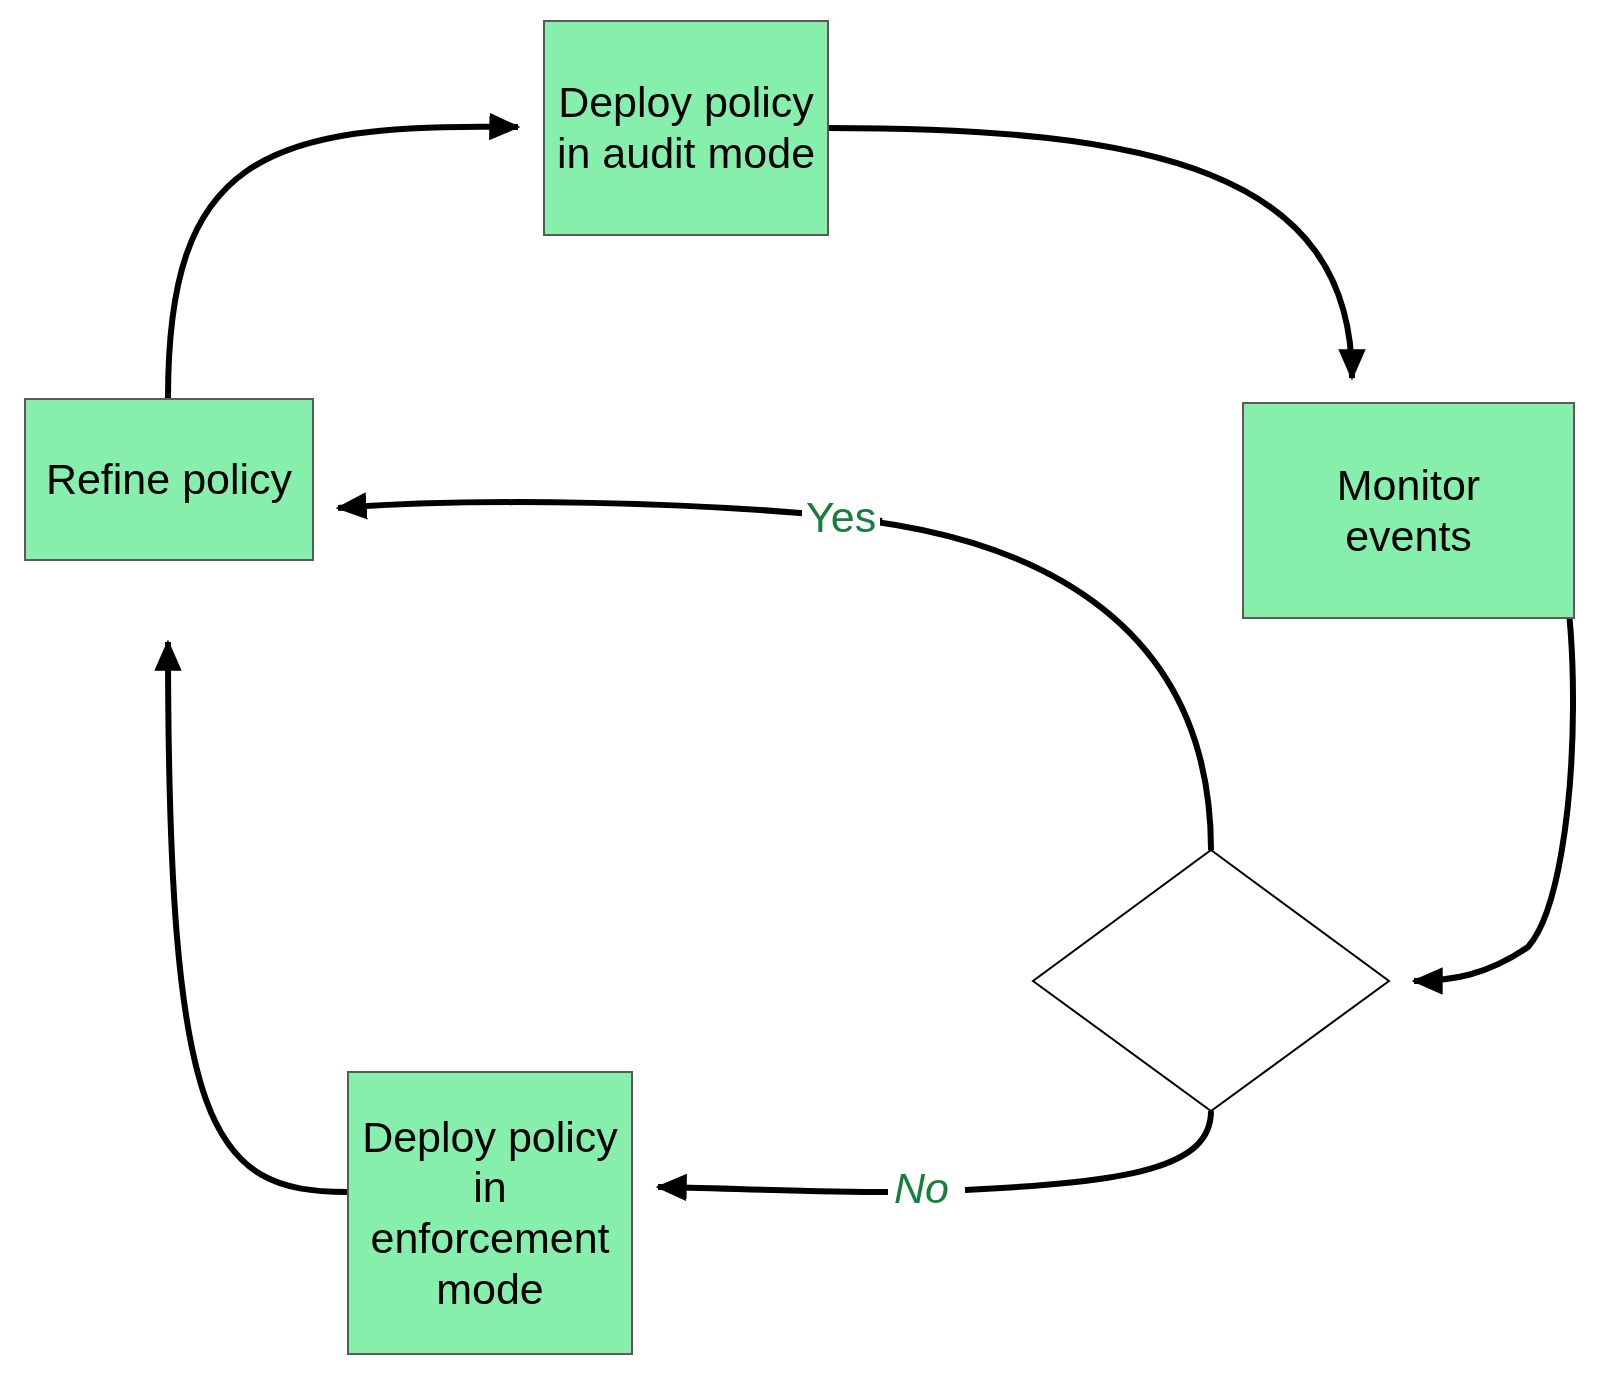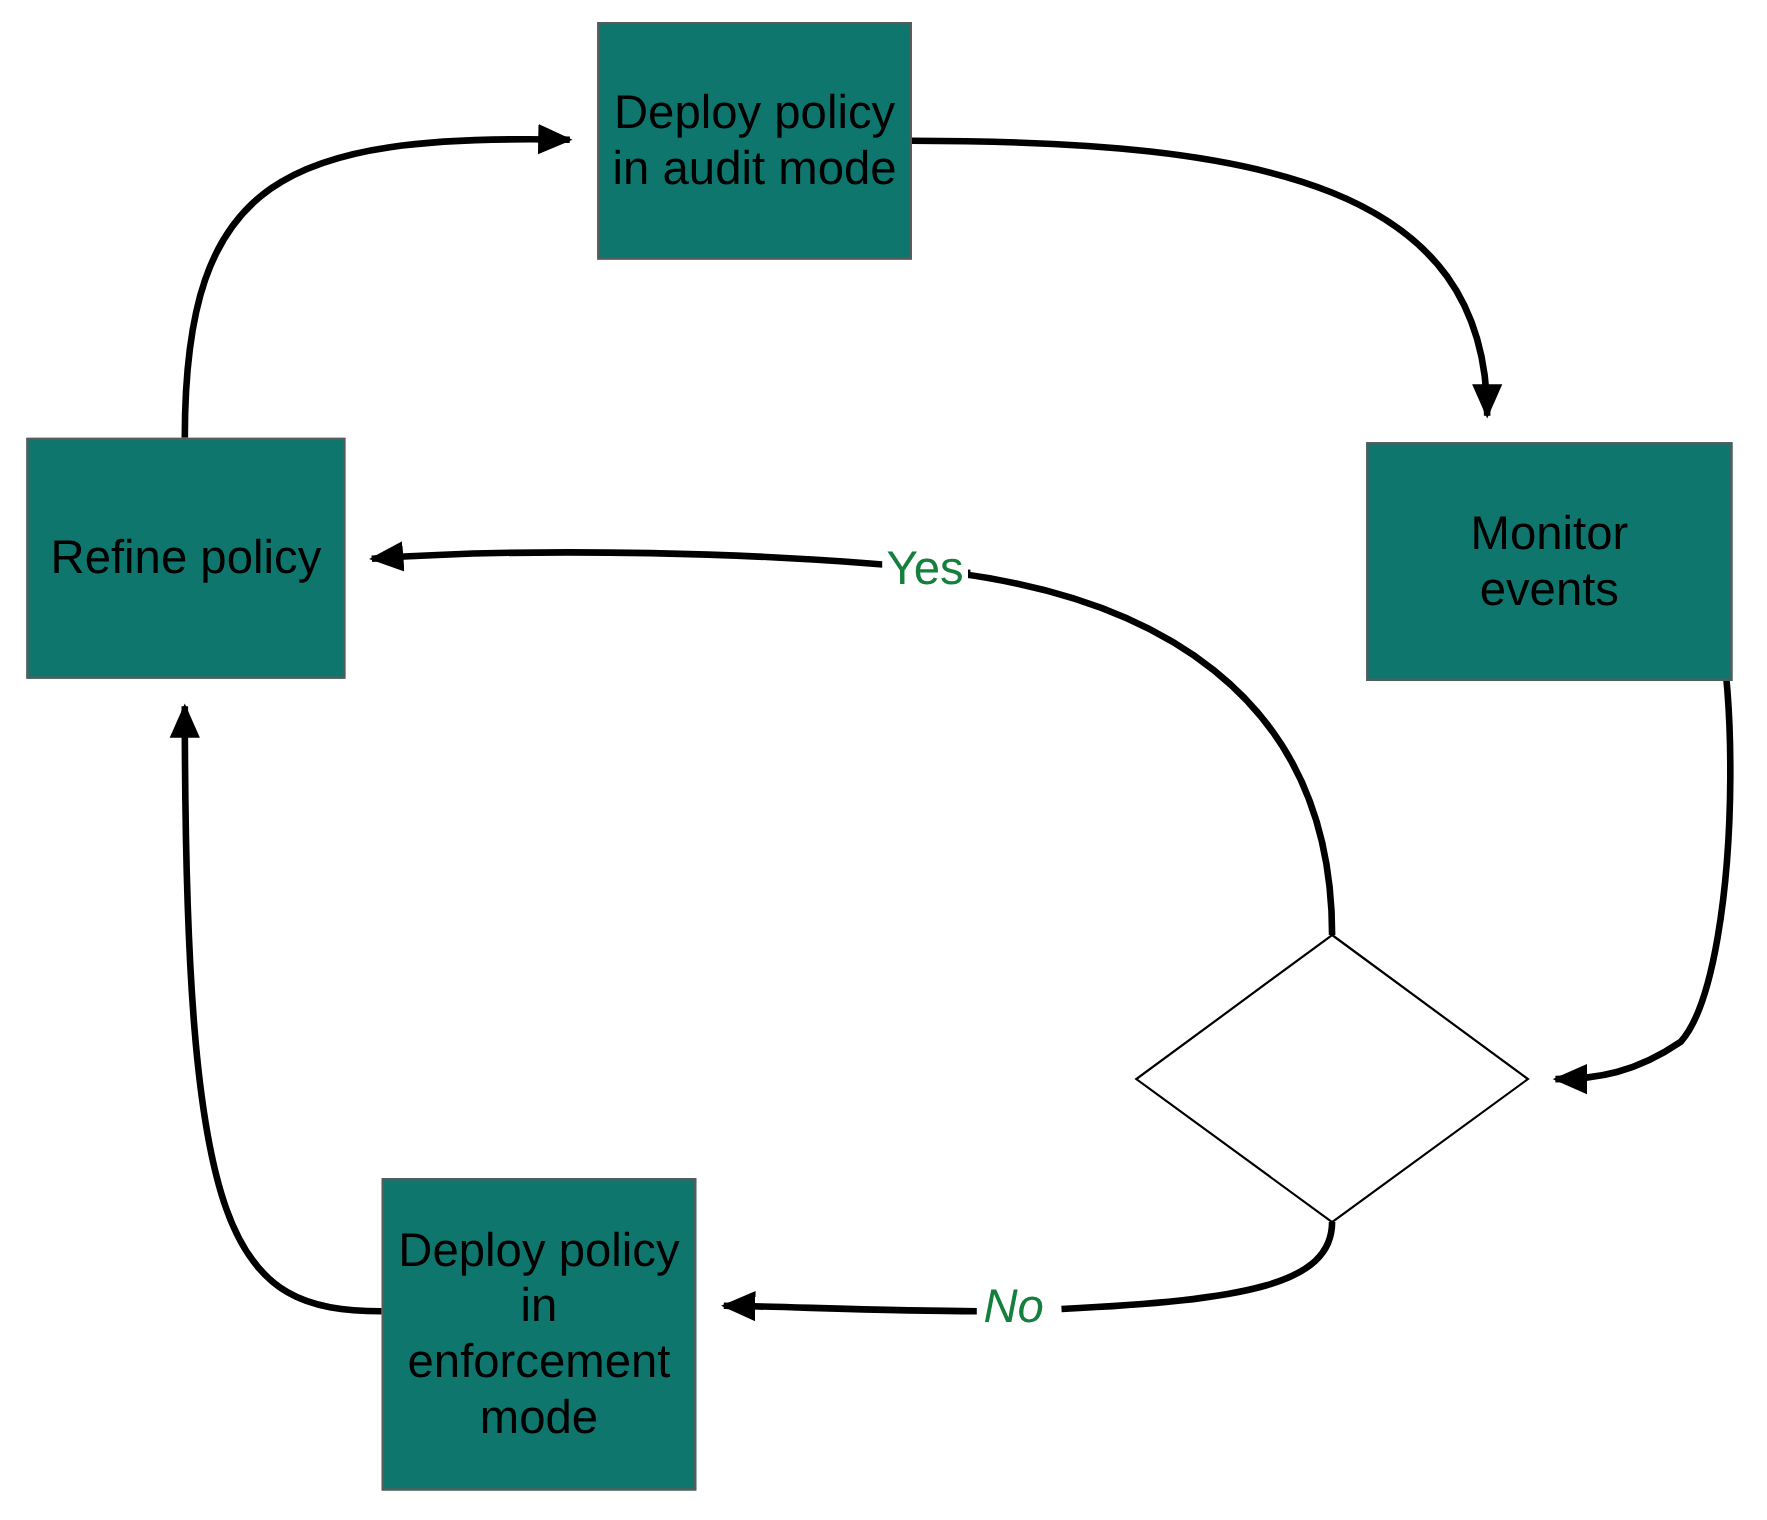--- a/index.html
+++ b/index.html
@@ -18,21 +18,21 @@
   #diagram-svg {
     position: absolute;
     left: 0;
     top: 0;
     width: 1606px;
     height: 1382px;
   }
   .node-box {
     position: absolute;
     box-sizing: border-box;
-    background: #0f766e;
+    background: #86efac;
     border: 2px solid #5a5a5a;
     display: flex;
     align-items: center;
     justify-content: center;
     text-align: center;
   }
   .node-label {
     font-size: 43px;
     line-height: 1.18;
     color: #000000;
@@ -84,21 +84,21 @@
     <path d="M 347 1192 C 210 1192 168 1130 168 642" fill="none" stroke="#000000" stroke-width="6" marker-end="url(#arrow)"></path>
 
     <polygon points="1211,850 1389,981 1211,1111 1033,981" fill="#ffffff" stroke="#000000" stroke-width="2"></polygon>
   </svg>
 
   <div class="node-box" style="left:543px; top:20px; width:286px; height:216px;">
     <span class="node-label">Deploy policy
 in audit mode</span>
   </div>
 
-  <div class="node-box" style="left:24px; top:398px; width:290px; height:219px;justify-content:center;">
+  <div class="node-box" style="left:24px; top:398px; width:290px; height:163px;justify-content:center;">
     <span class="node-label">Refine policy</span>
   </div>
 
   <div class="node-box" style="left:1242px; top:402px; width:333px; height:217px;">
     <span class="node-label">Monitor
 events</span>
   </div>
 
 
   <div class="node-box" style="left:347px; top:1071px; width:286px; height:284px;">

